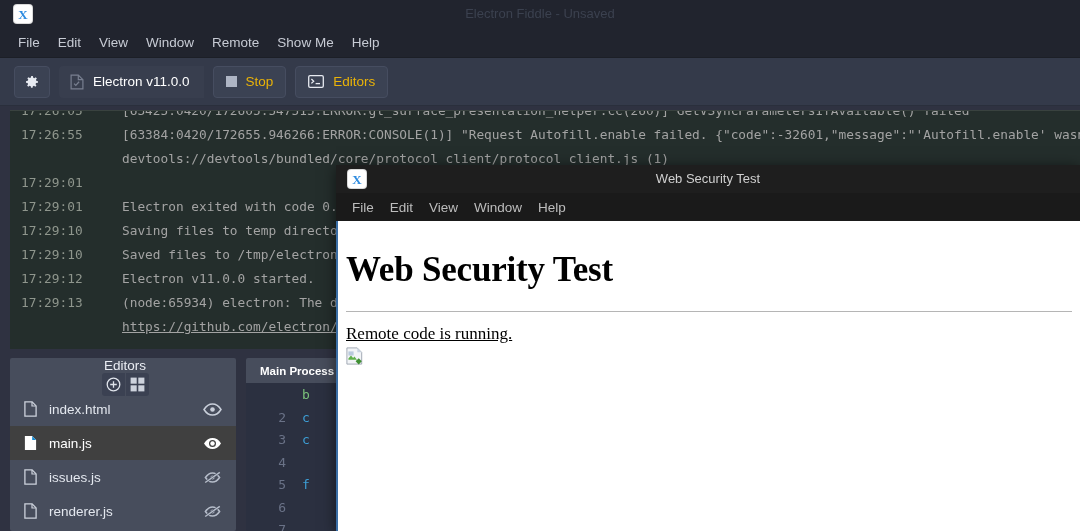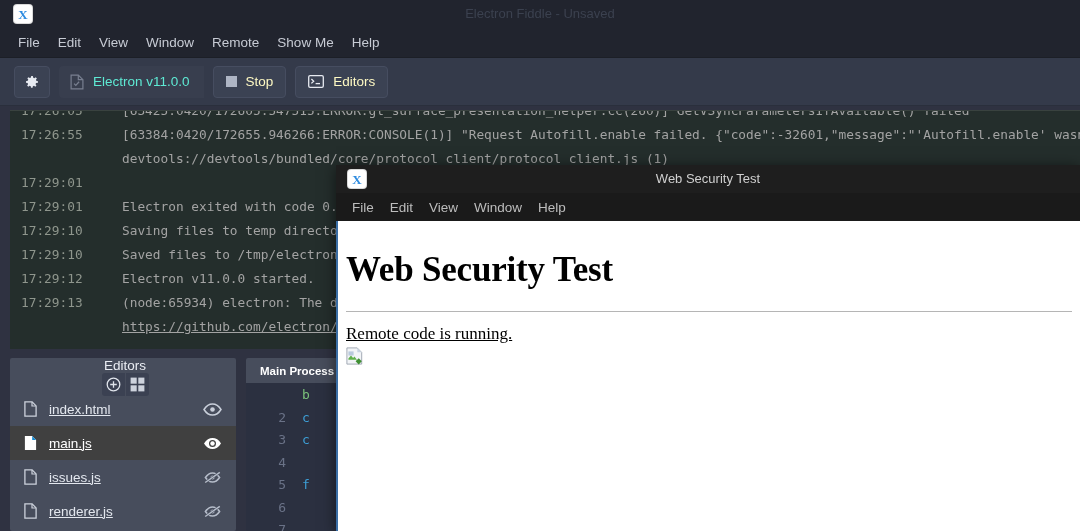--- a/index.html
+++ b/index.html
@@ -75,31 +75,31 @@
     border-bottom: 1px solid #2a2f3c;
   }
   .tb-btn {
     display: flex; align-items: center;
     gap: 9px;
     height: 30px;
     padding: 0 12px;
     border-radius: 4px;
     border: 1px solid #464d60;
     background: #3b4253;
-    color: #fef9c3;
+    color: #eab308;
     font-size: 13.5px;
     cursor: pointer;
   }
   .tb-btn.icon-only { padding: 0 9px; }
   .tb-version {
     display: flex; align-items: center;
     gap: 9px;
     height: 30px;
     padding: 0 14px 0 10px;
-    color: #5eead4;
+    color: #ffffff;
     font-size: 13.5px;
     background: #383e4e;
     border-radius: 4px 0 0 4px;
     border: 1px solid transparent;
     border-right: none;
   }
   .gear {
     display: inline-block;
     width: 16px; height: 16px;
     color: #e7eaf1;
@@ -171,21 +171,21 @@
   .sb-item {
     display: flex; align-items: center;
     height: 34px;
     padding: 0 14px 0 14px;
     color: #e3e7ee;
     font-size: 13.5px;
     cursor: pointer;
   }
   .sb-item.selected { background: #404040; color: #ffffff; }
   .file-ico { width: 13px; height: 16px; margin-right: 12px; flex: none; }
-  .sb-name { flex: 1; text-decoration: underline; }
+  .sb-name { flex: 1; }
   .eye { width: 19px; height: 13px; }
 
   .editor {
     flex: 1;
     background: #2b3040;
     border-radius: 2px;
     overflow: hidden;
     position: relative;
   }
   .editor-tabs {

